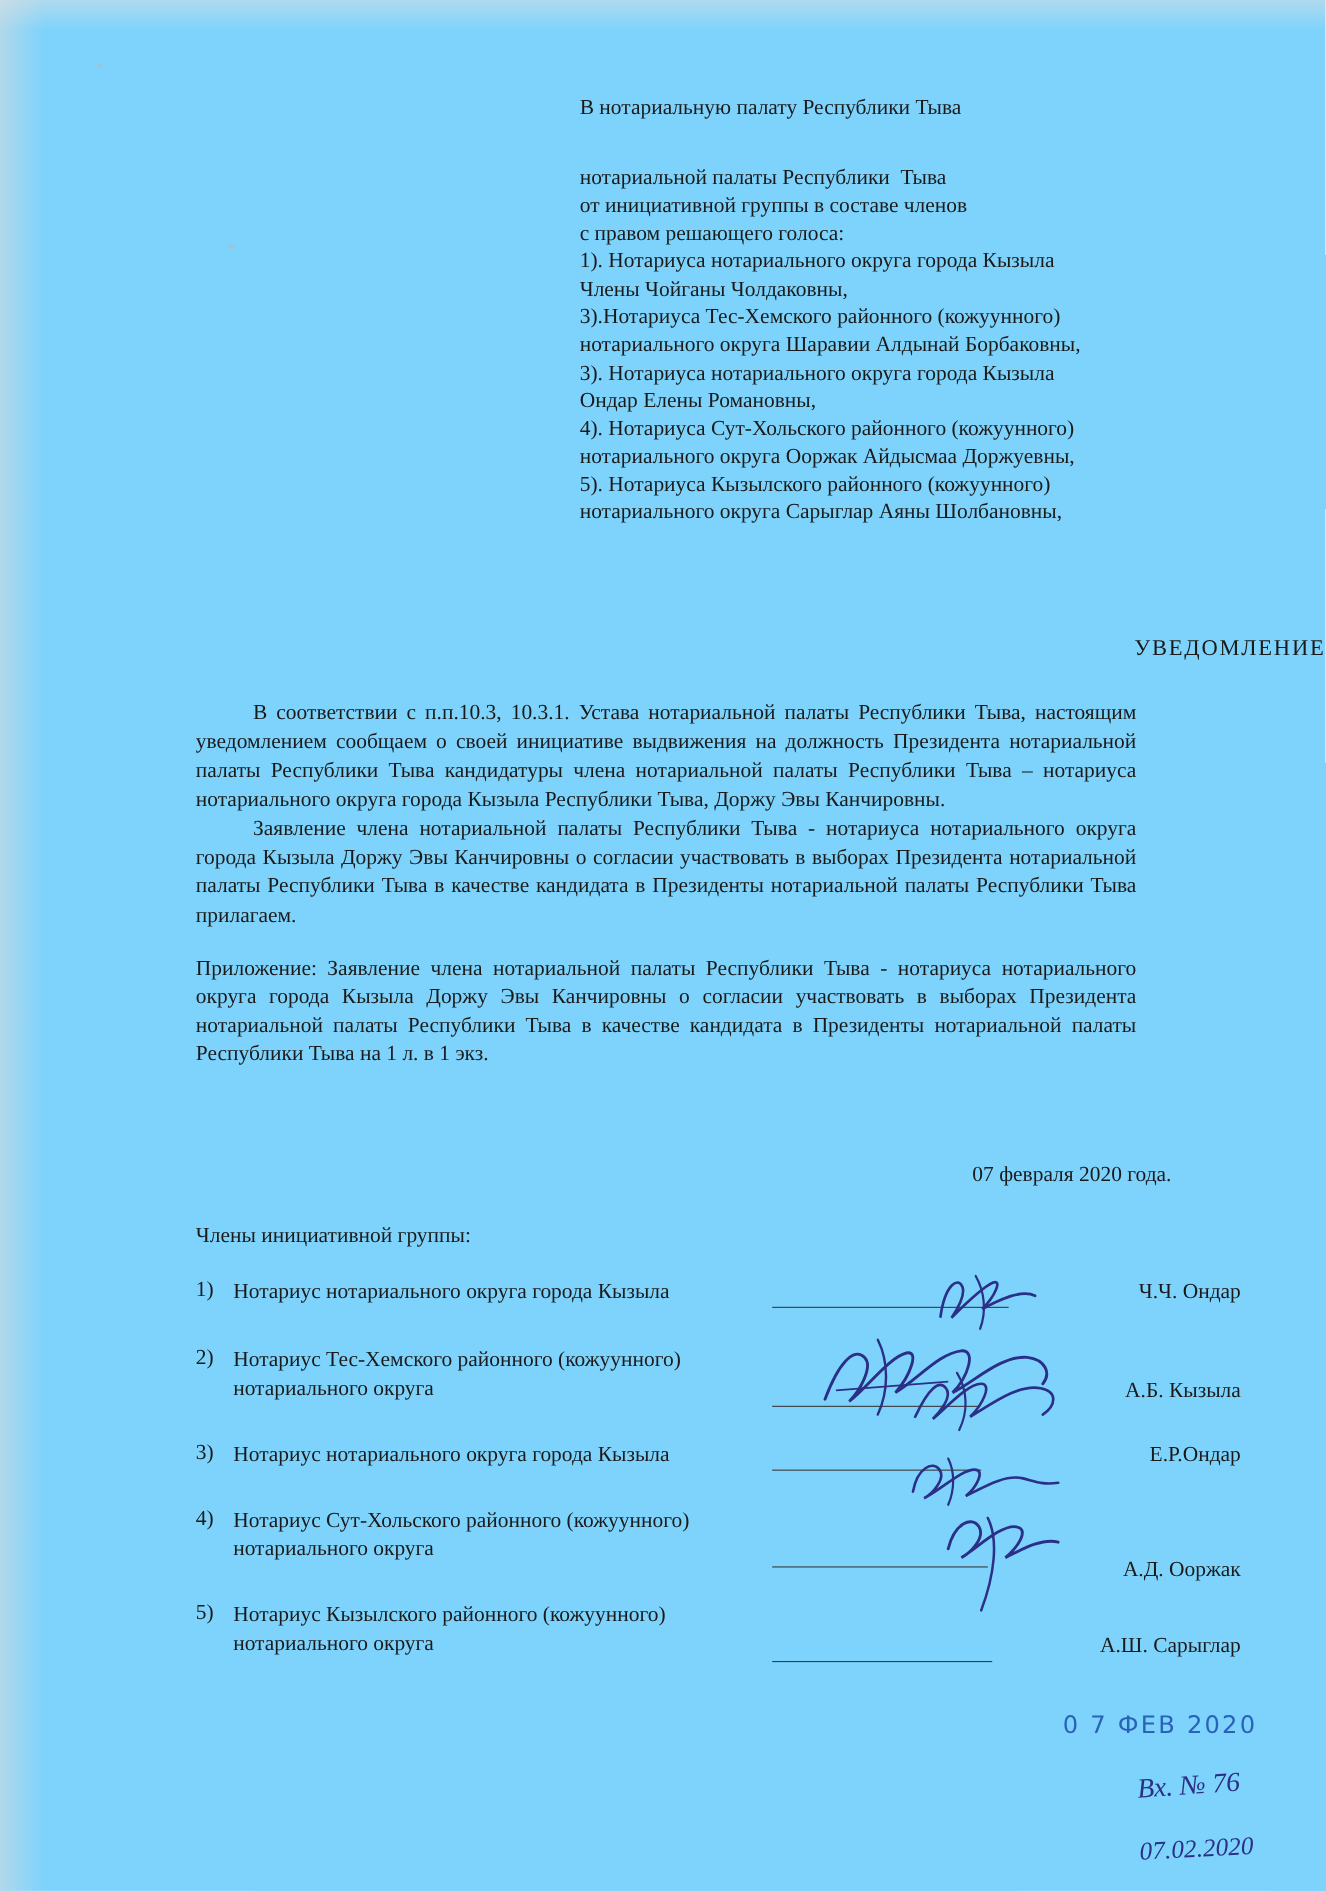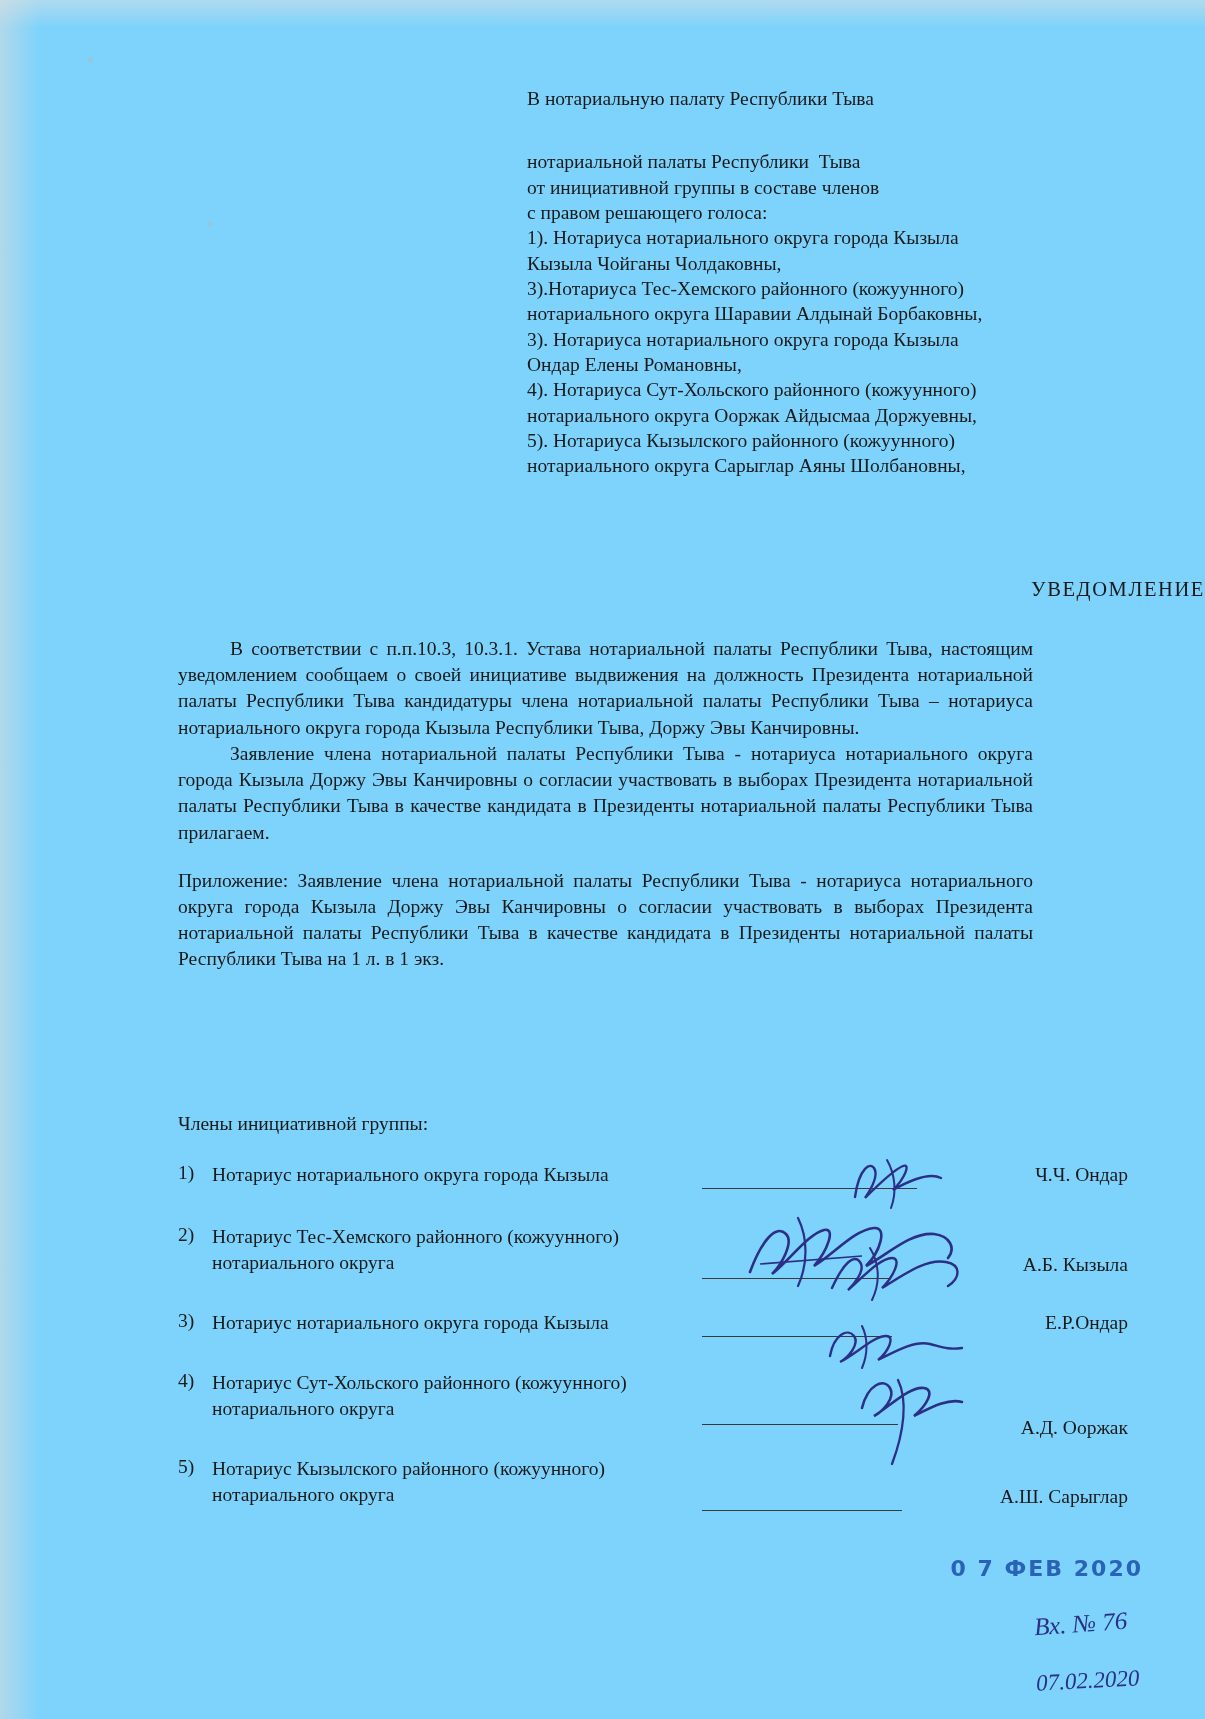--- a/index.html
+++ b/index.html
@@ -136,21 +136,21 @@
     pointer-events: none;
   }
   .sig-mark svg { display: block; }
 
   .stamp-date {
     position: absolute;
     right: 62px;
     top: 1556px;
     color: #2a62b8;
     font-family: "DejaVu Sans", sans-serif;
-    font-weight: bold;
+    font-weight: normal;
     font-size: 22px;
     letter-spacing: 2px;
   }
   .stamp-in {
     position: absolute;
     right: 78px;
     top: 1610px;
     color: #2b2f86;
     font-family: "Liberation Serif", serif;
     font-style: italic;
@@ -177,39 +177,40 @@
   <div class="scan-edge-top"></div>
   <div class="scan-speck" style="left:88px; top:57px; width:5px; height:5px;"></div>
   <div class="scan-speck" style="left:207px; top:222px; width:6px; height:4px;"></div>
 
   <div class="addr-block">
     <div class="addr-title">В нотариальную палату Республики Тыва</div>
     <div class="addr-line">нотариальной палаты Республики  Тыва</div>
     <div class="addr-line">от инициативной группы в составе членов</div>
     <div class="addr-line">с правом решающего голоса:</div>
     <div class="addr-line">1). Нотариуса нотариального округа города Кызыла</div>
-    <div class="addr-line">Кызыла Чойганы Чолдаковны,</div>
+    <div class="addr-line">Члены Чойганы Чолдаковны,</div>
     <div class="addr-line just">3).Нотариуса Тес-Хемского районного (кожуунного)</div>
     <div class="addr-line">нотариального округа Шаравии Алдынай Борбаковны,</div>
     <div class="addr-line">3). Нотариуса нотариального округа города Кызыла</div>
     <div class="addr-line">Ондар Елены Романовны,</div>
     <div class="addr-line">4). Нотариуса Сут-Хольского районного (кожуунного)</div>
     <div class="addr-line">нотариального округа Ооржак Айдысмаа Доржуевны,</div>
     <div class="addr-line">5). Нотариуса Кызылского районного (кожуунного)</div>
     <div class="addr-line">нотариального округа Сарыглар Аяны Шолбановны,</div>
   </div>
 
   <div class="doc-title">УВЕДОМЛЕНИЕ</div>
 
   <div class="body-block">
     <p>В соответствии с п.п.10.3, 10.3.1. Устава нотариальной палаты Республики Тыва, настоящим уведомлением сообщаем о своей инициативе выдвижения на должность Президента нотариальной палаты Республики Тыва кандидатуры члена нотариальной палаты Республики Тыва – нотариуса нотариального округа города Кызыла Республики Тыва, Доржу Эвы Канчировны.</p>
     <p>Заявление члена нотариальной палаты Республики Тыва - нотариуса нотариального округа города Кызыла Доржу Эвы Канчировны о согласии участвовать в выборах Президента нотариальной палаты Республики Тыва в качестве кандидата в Президенты нотариальной палаты Республики Тыва прилагаем.</p>
     <p class="noindent gap">Приложение: Заявление члена нотариальной палаты Республики Тыва - нотариуса нотариального округа города Кызыла Доржу Эвы Канчировны о согласии участвовать в выборах Президента нотариальной палаты Республики Тыва в качестве кандидата в Президенты нотариальной палаты Республики Тыва на 1 л. в 1 экз.</p>
   </div>
 
+  <div class="date-line">07 февраля 2020 года.</div>
 
   <div class="members-caption">Члены инициативной группы:</div>
 
   <div class="sig-table">
 
     <div class="sig-row" style="height:52px;">
       <span class="sig-num">1)</span>
       <span class="sig-text">Нотариус нотариального округа города Кызыла</span>
       <span class="sig-line" style="left:524px; width:215px; top:26px;"></span>
       <span class="sig-name" style="top:2px;">Ч.Ч. Ондар</span>

